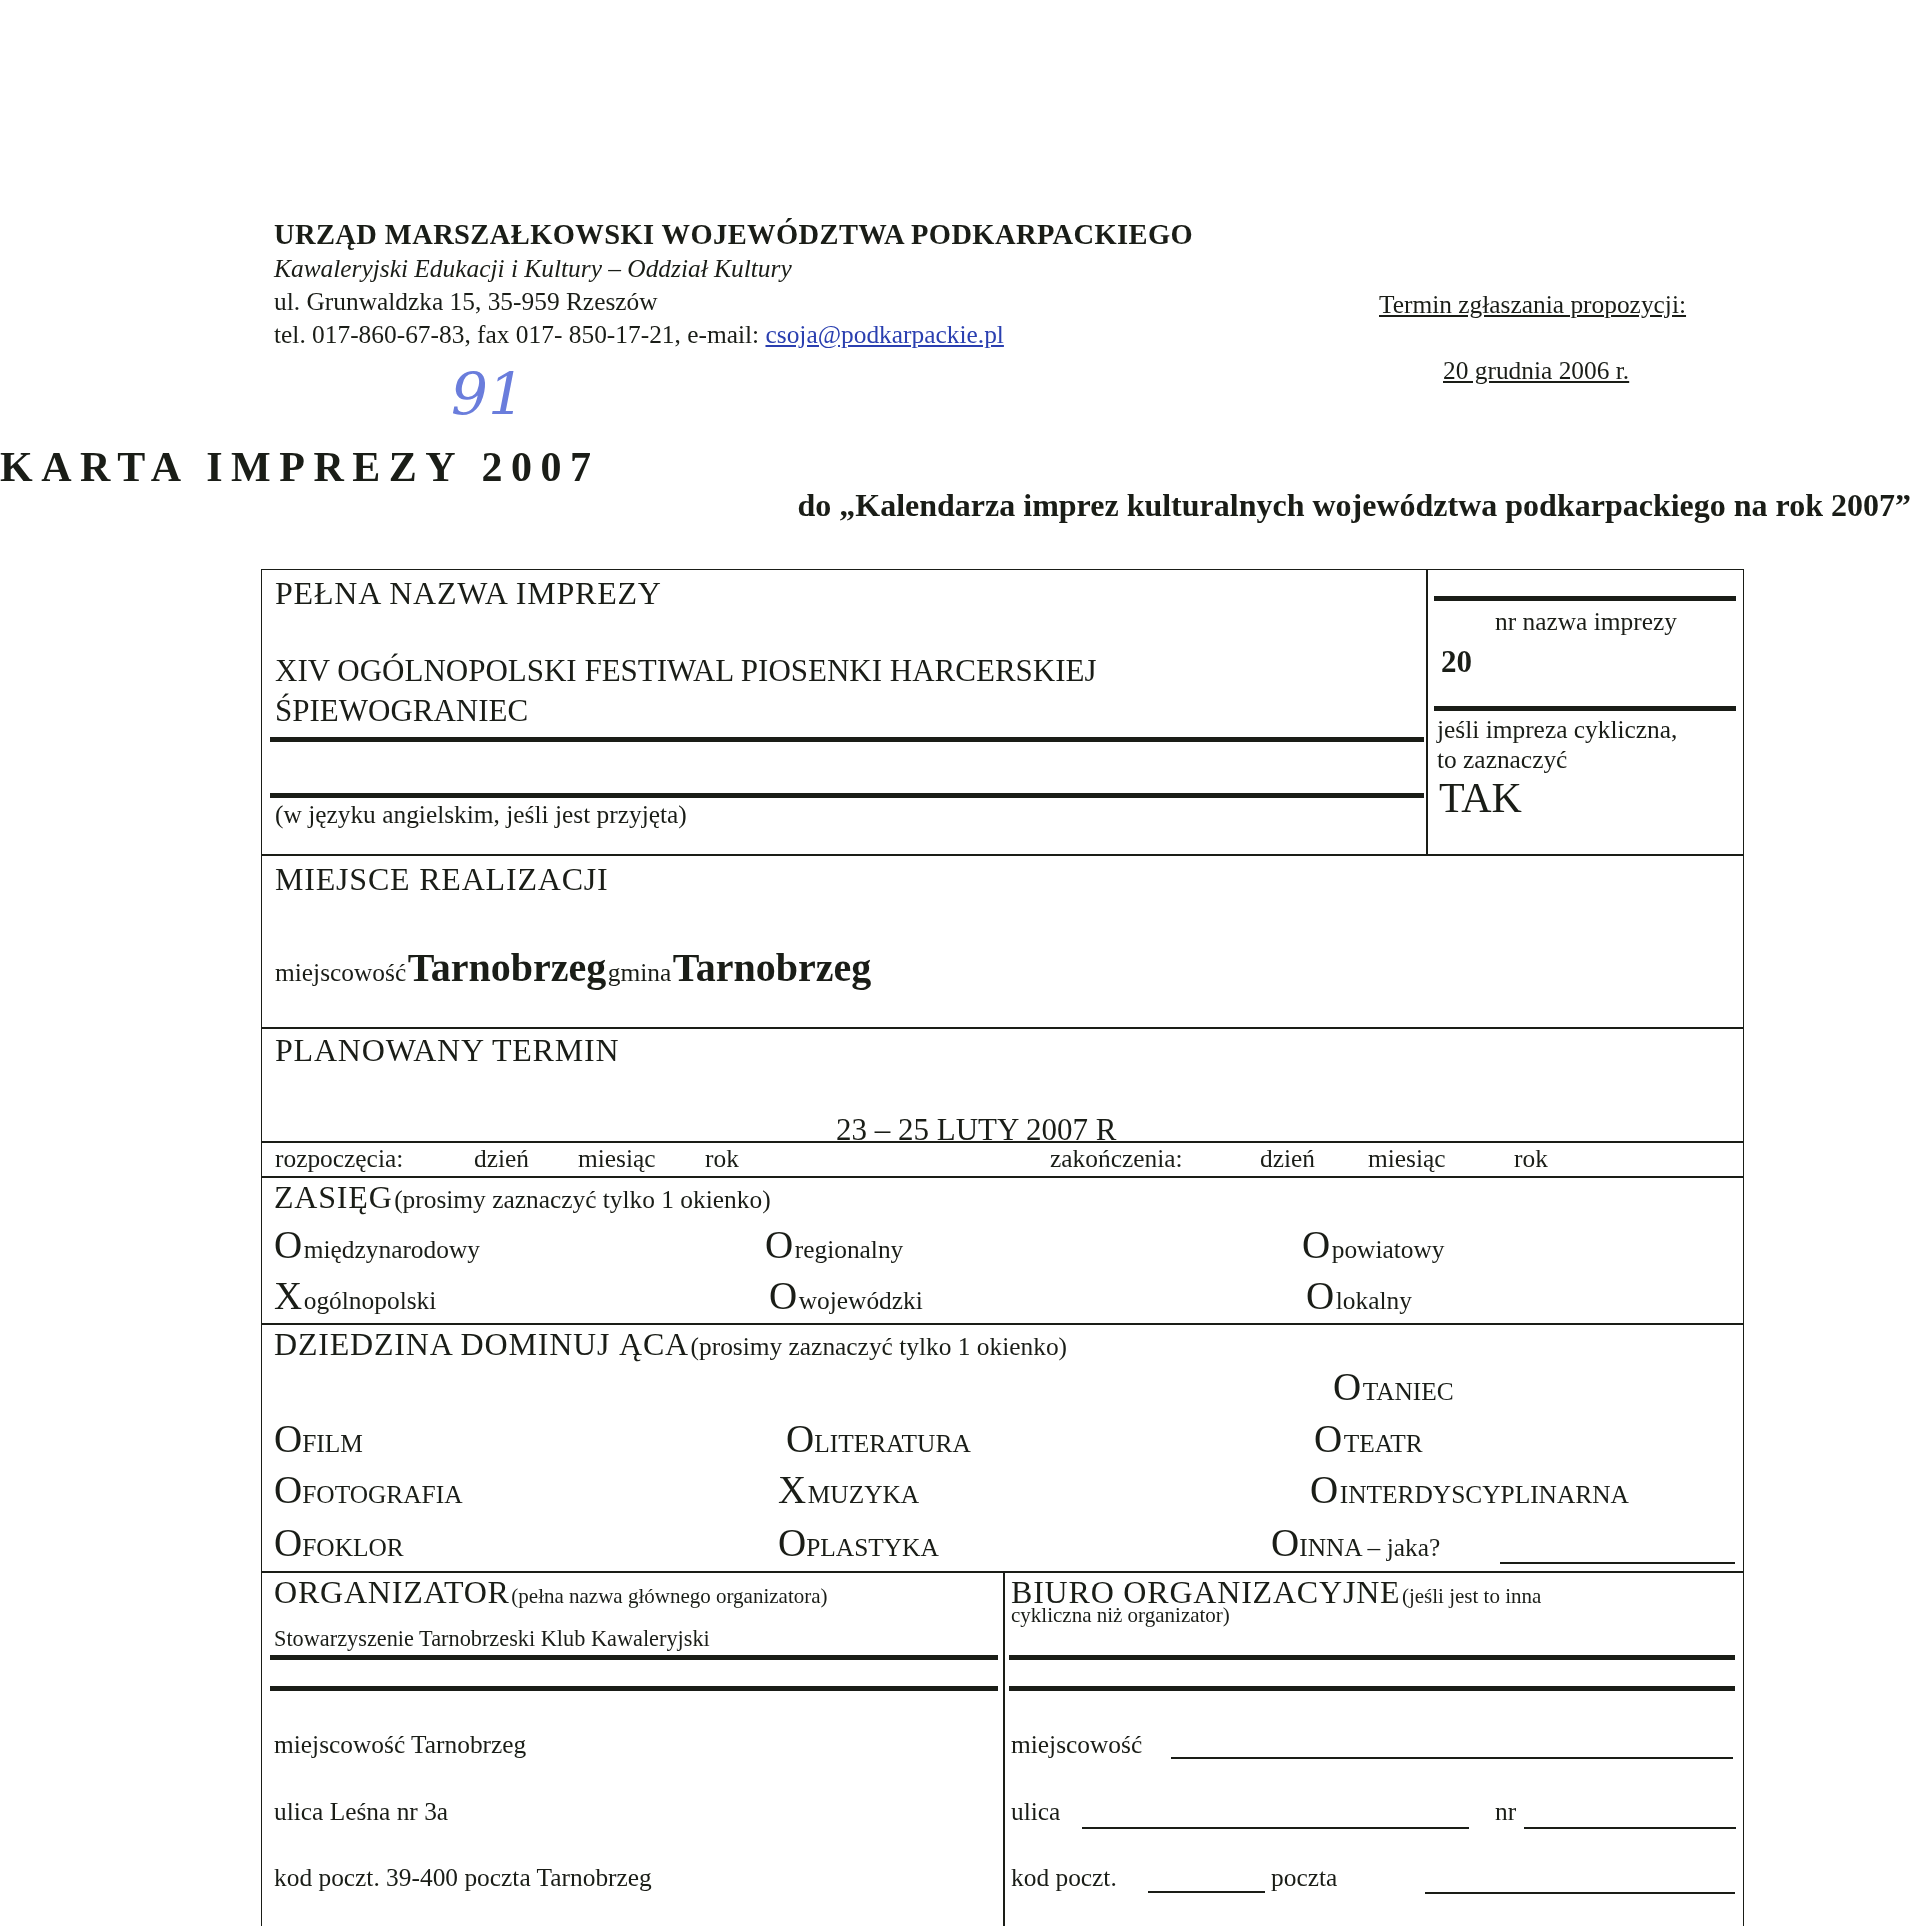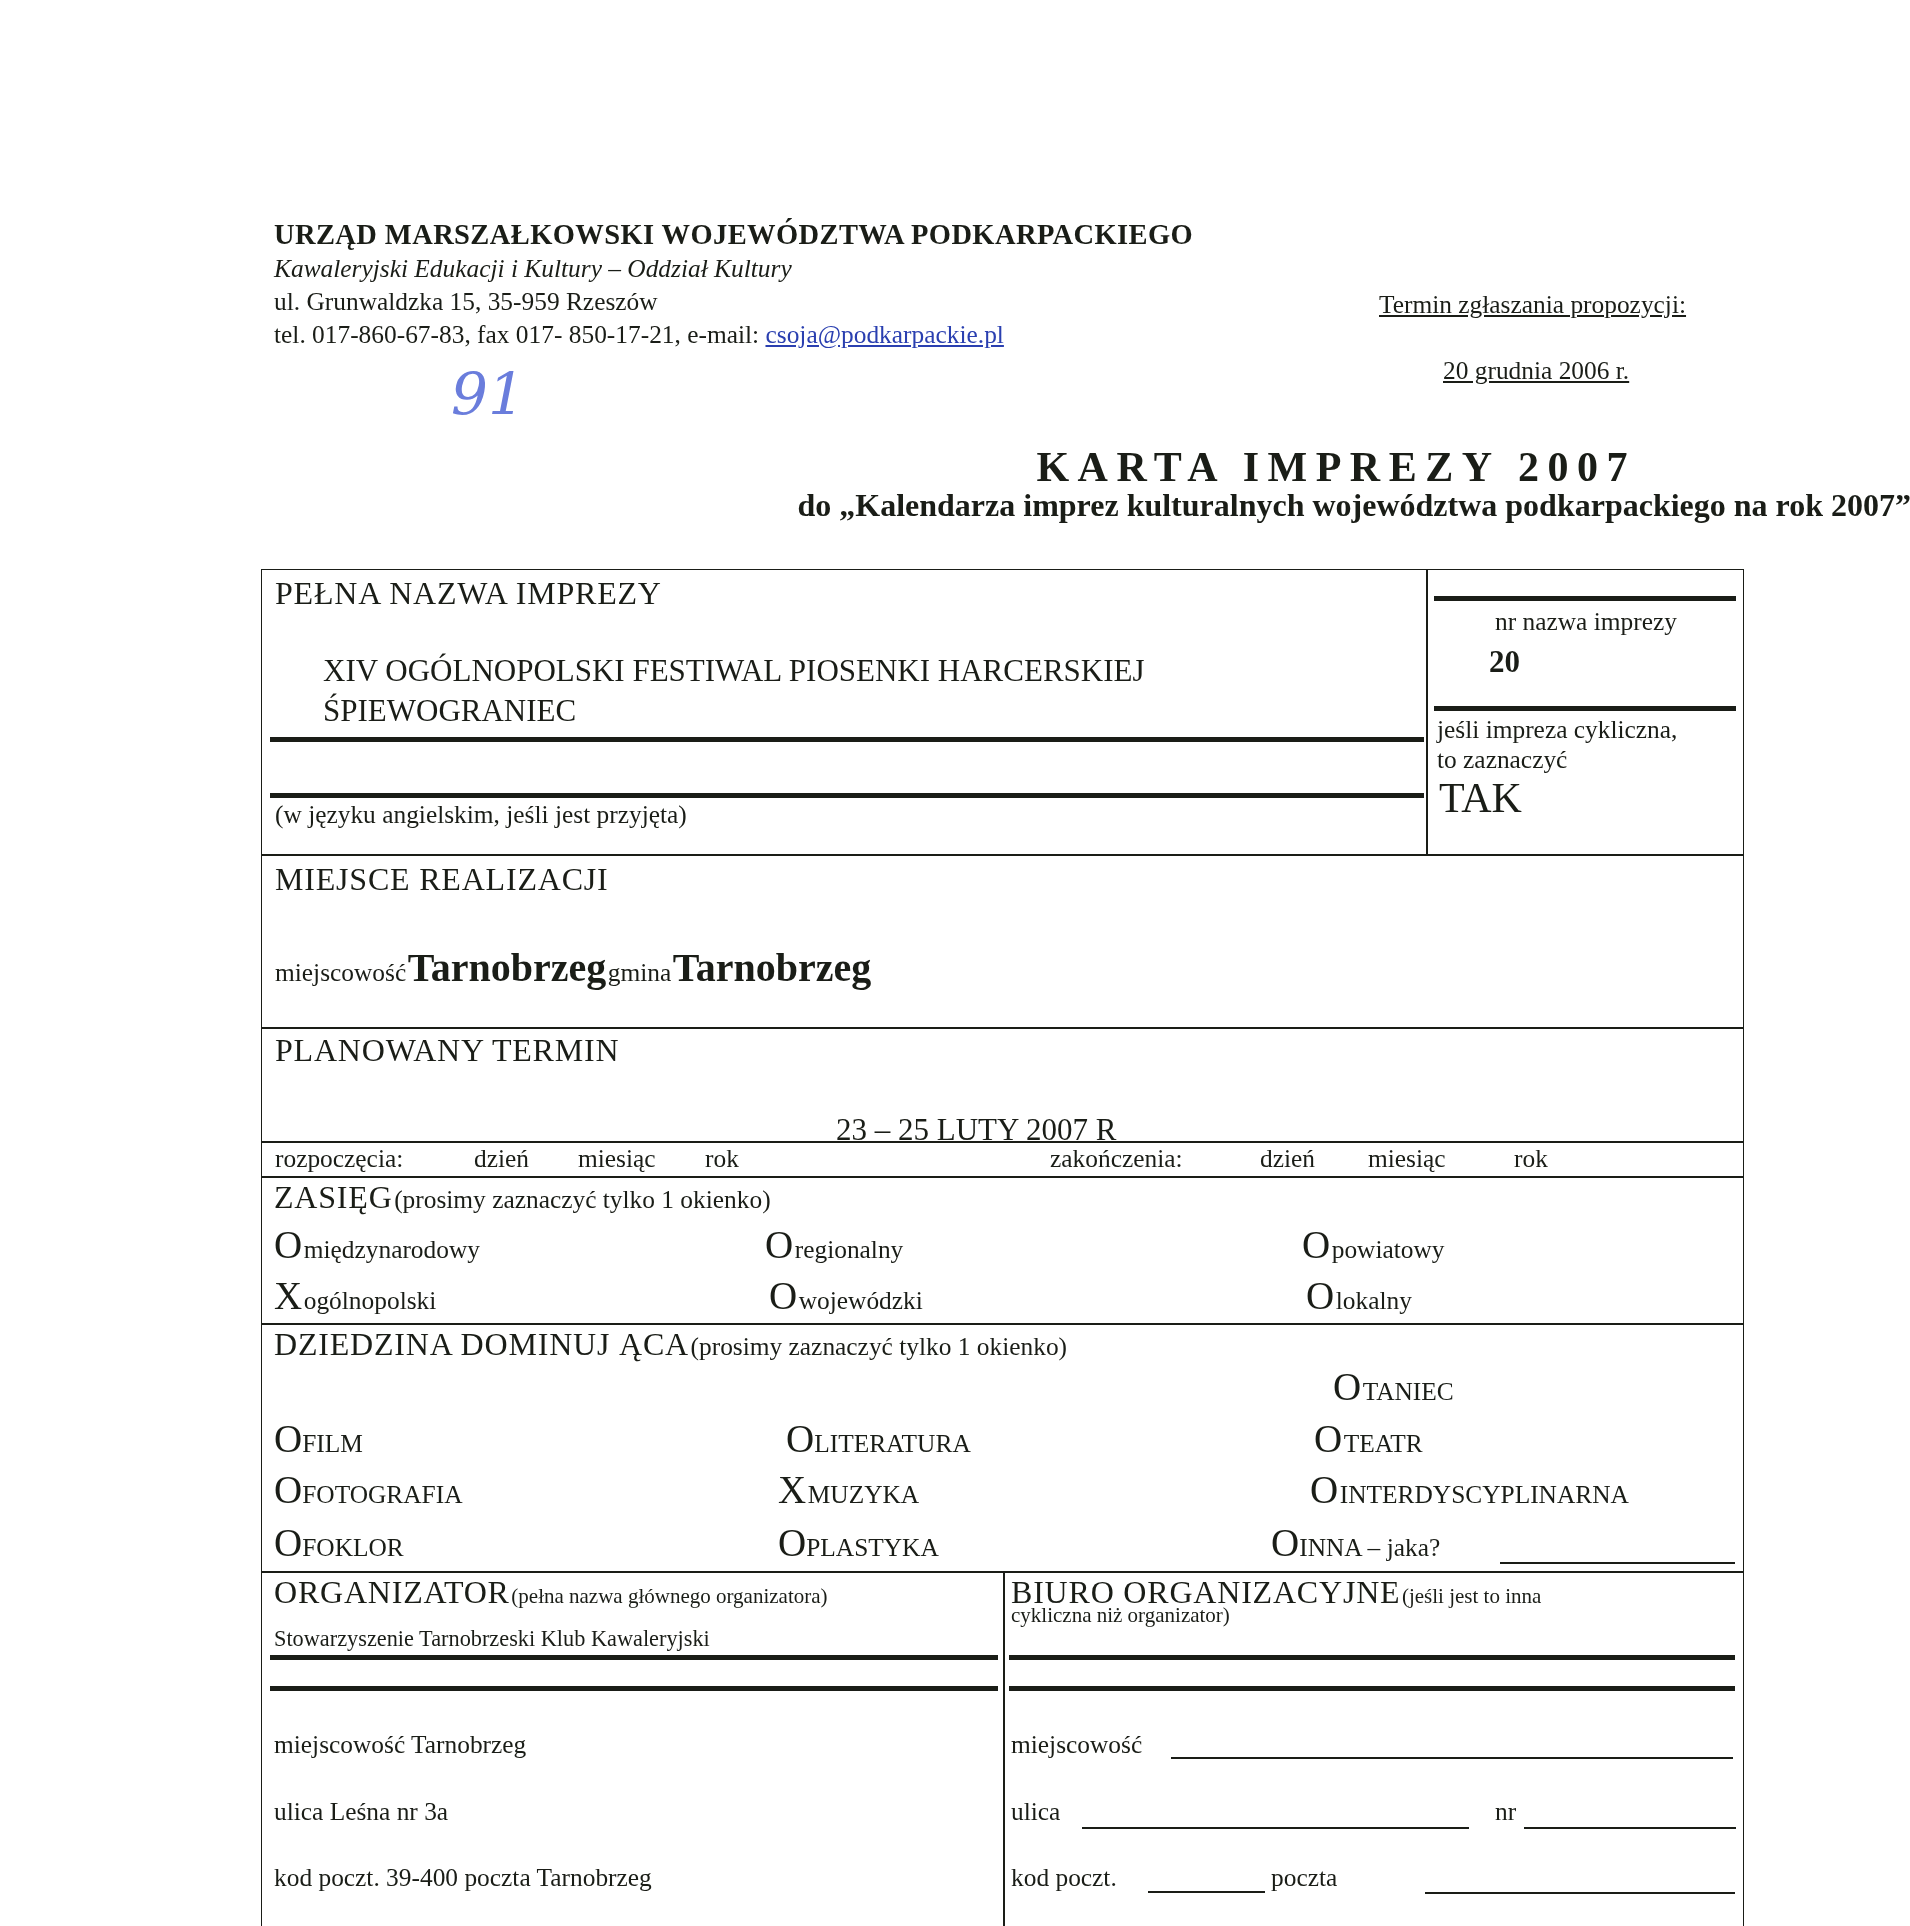--- a/index.html
+++ b/index.html
@@ -7,32 +7,32 @@
          font-family:"Liberation Serif","DejaVu Serif",serif; color:#1a1d17; }
   .abs { position:absolute; white-space:nowrap; }
   .hdr-title { left:274px; top:219px; font-size:28.5px; font-weight:bold; letter-spacing:0.4px; }
   .hdr-dept { left:274px; top:254px; font-size:25.4px; font-style:italic; }
   .hdr-addr { left:274px; top:287px; font-size:25.4px; }
   .hdr-tel  { left:274px; top:320px; font-size:25.4px; }
   .hdr-tel a { color:#2a3fb0; text-decoration:underline; }
   .deadline-label { left:1379px; top:290px; font-size:25.4px; text-decoration:underline; }
   .deadline-value { left:1443px; top:356px; font-size:25.4px; text-decoration:underline; }
   .hand-mark { left:451px; top:360px; font-size:58px; color:#6a7ddc; font-style:italic; font-family:"DejaVu Serif",serif; }
-  .main-title { left:0; width:1636px; top:443px; text-align:right; font-size:42px; font-weight:bold; letter-spacing:8.5px; }
+  .main-title { left:0; width:1636px; top:443px; text-align:left; font-size:42px; font-weight:bold; letter-spacing:8.5px; }
   .main-sub { left:0; width:1911px; top:487px; text-align:right; font-size:32px; font-weight:bold; }
 
   .tbl { position:absolute; left:261px; top:569px; width:1483px; height:1898px; border:1.5px solid #1a1d17; box-sizing:border-box; }
   .hline { position:absolute; left:261px; width:1483px; height:1.5px; background:#1a1d17; }
   .vline { position:absolute; width:1.5px; background:#1a1d17; }
   .thick { position:absolute; height:5.4px; background:#1a1d17; }
   .thin  { position:absolute; height:1.5px; background:#1a1d17; }
 
   .sec-h { font-size:32px; font-weight:normal; letter-spacing:0.8px; }
   .t66 { font-size:25.4px; }
-  .t80 { font-size:31px;margin-left:48px; }
+  .t80 { font-size:31px; }
   .glyph { font-size:39px; }
 </style>
 </head>
 <body>
 
 <div class="abs hdr-title">URZĄD MARSZAŁKOWSKI WOJEWÓDZTWA PODKARPACKIEGO</div>
 <div class="abs hdr-dept">Kawaleryjski Edukacji i Kultury – Oddział Kultury</div>
 <div class="abs hdr-addr">ul. Grunwaldzka 15, 35-959 Rzeszów</div>
 <div class="abs hdr-tel"><span>tel. 017-860-67-83,  fax 017- 850-17-21, e-mail: </span><a>csoja@podkarpackie.pl</a></div>
 <div class="abs deadline-label">Termin zgłaszania propozycji:</div>

